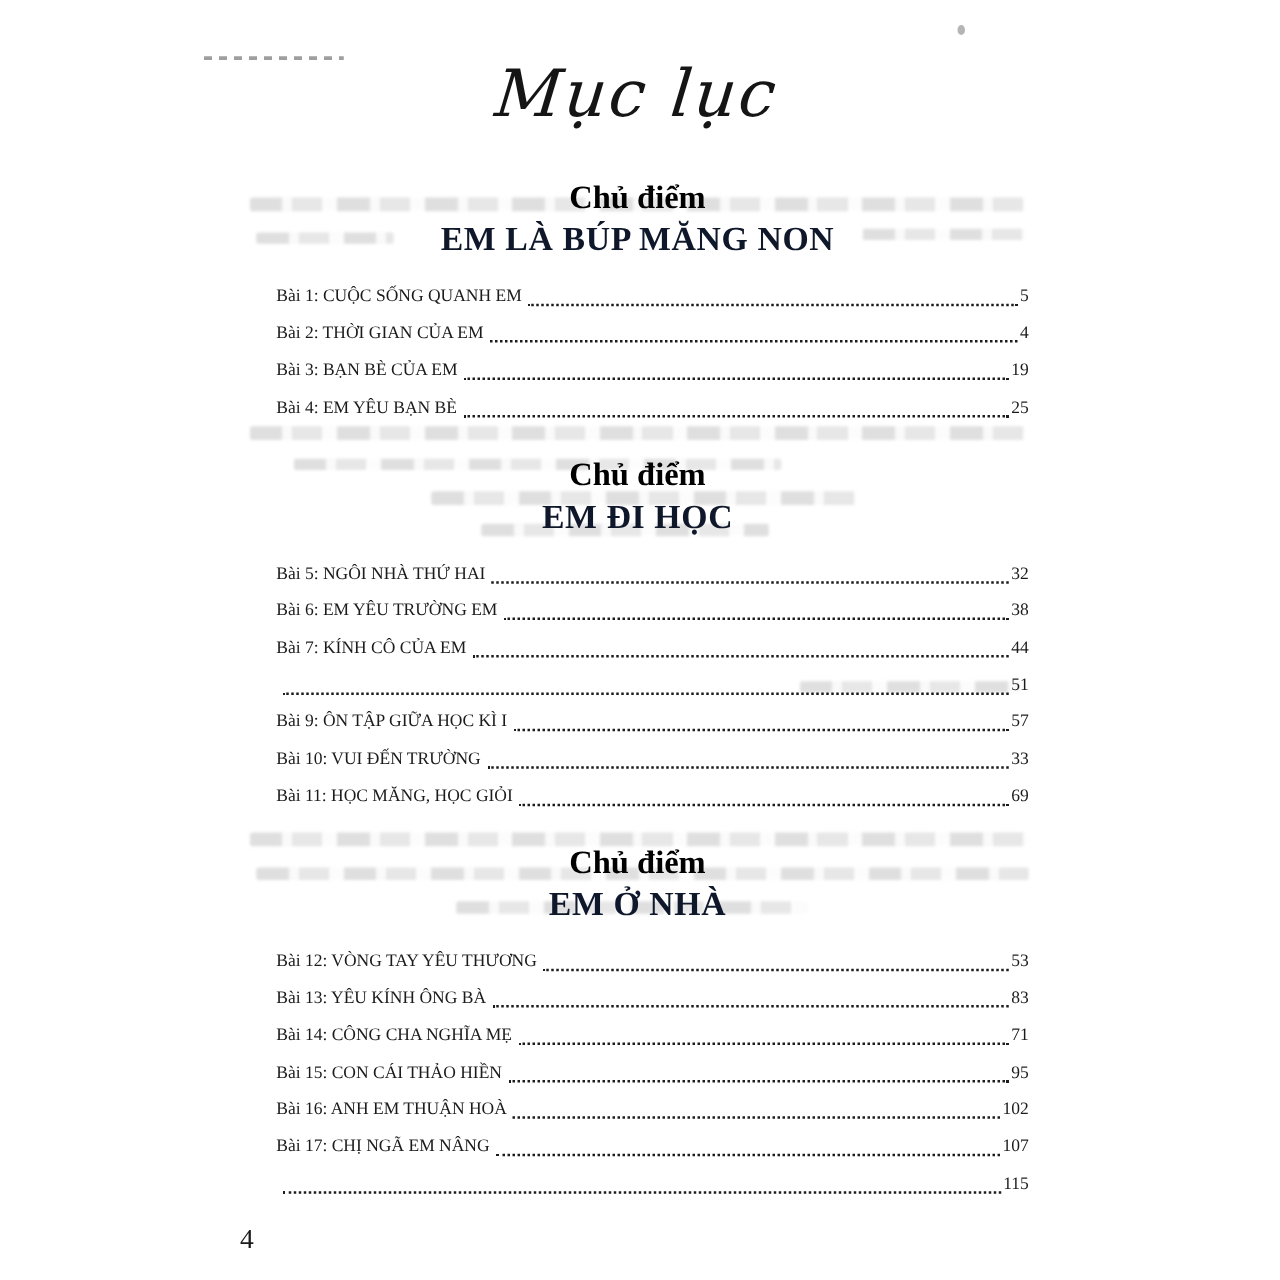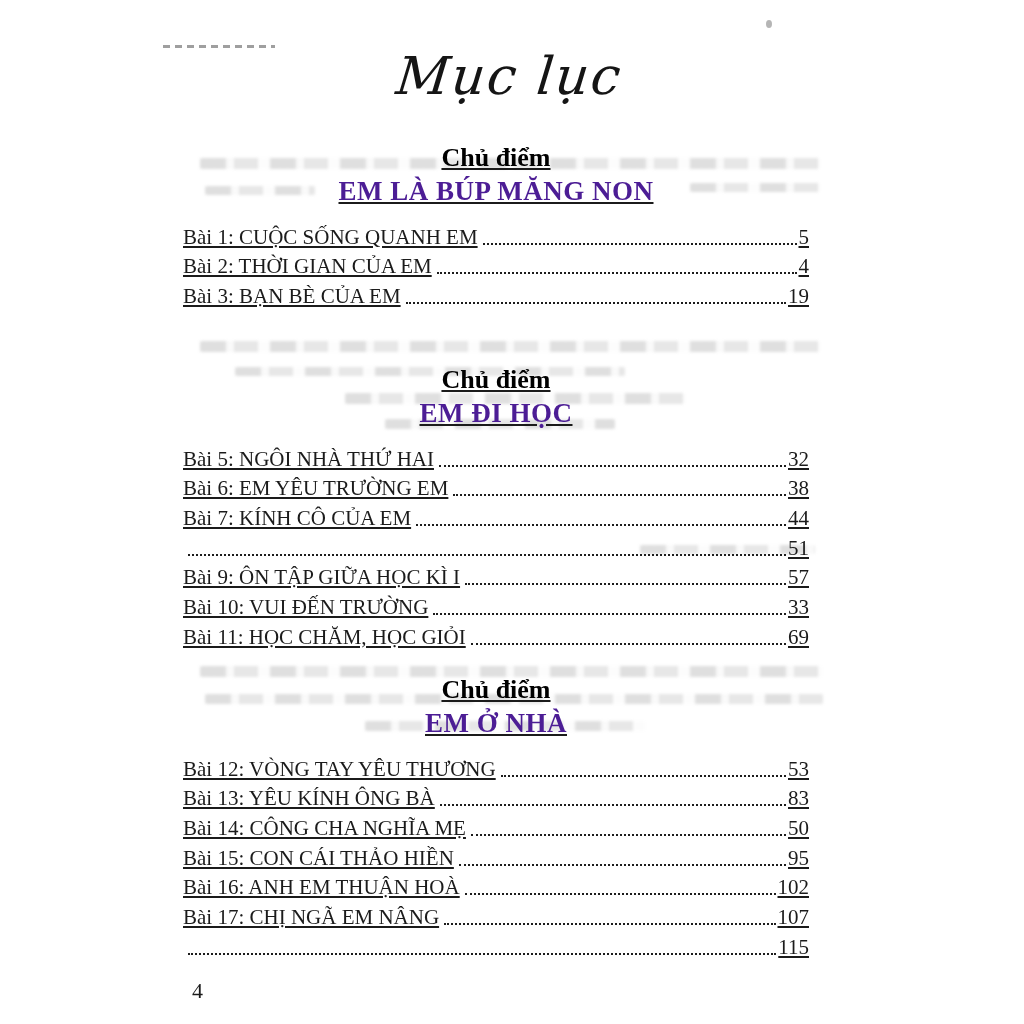--- a/index.html
+++ b/index.html
@@ -31,53 +31,53 @@
     font-size: 52px;
     line-height: 64px;
     color: #151515;
     letter-spacing: 2px;
     transform: skewX(-6deg);
   }
 
   
   .toc-section {
     position: absolute;
-    left: 183px;
+    left: 197px;
     width: 626px;
-    text-decoration: underline;
   }
   .sec-1 { top: 142px; }
   .sec-2 { top: 364px; }
   .sec-3 { top: 674px; }
 
   .section-kicker {
     text-align: center;
     font-weight: bold;
     font-size: 26px;
     line-height: 32px;
     color: #000;
   }
   .section-title {
     text-align: center;
     font-weight: bold;
     font-size: 27px;
     line-height: 34px;
     letter-spacing: 0.5px;
-    color: #4c1d95;
+    color: #0f172a;
     margin-bottom: 13px;
   }
 
   
   .toc-row {
     display: flex;
     align-items: flex-end;
     height: 29.7px;
-    font-size: 21px;
+    font-size: 14px;
     line-height: 27px;
     color: #1b1b1b;
+    margin-left: 24px;
   }
   .toc-label { white-space: nowrap; }
   .toc-leader {
     flex: 1;
     min-width: 18px;
     border-bottom: 2.6px dotted #1c1c1c;
     margin: 0 2px 6px 5px;
   }
   .toc-page { white-space: nowrap; }
 
@@ -150,20 +150,25 @@
       <div class="toc-row">
         <span class="toc-label">Bài 2: THỜI GIAN CỦA EM</span>
         <span class="toc-leader"></span>
         <span class="toc-page">4</span>
       </div>
       <div class="toc-row">
         <span class="toc-label">Bài 3: BẠN BÈ CỦA EM</span>
         <span class="toc-leader"></span>
         <span class="toc-page">19</span>
       </div>
+      <div class="toc-row">
+        <span class="toc-label">Bài 4: EM YÊU BẠN BÈ</span>
+        <span class="toc-leader"></span>
+        <span class="toc-page">25</span>
+      </div>
     </div>
 
     <div class="toc-section sec-2">
       <div class="section-kicker">Chủ điểm</div>
       <div class="section-title">EM ĐI HỌC</div>
 
       <div class="toc-row">
         <span class="toc-label">Bài 5: NGÔI NHÀ THỨ HAI</span>
         <span class="toc-leader"></span>
         <span class="toc-page">32</span>
@@ -186,21 +191,21 @@
         <span class="toc-label">Bài 9: ÔN TẬP GIỮA HỌC KÌ I</span>
         <span class="toc-leader"></span>
         <span class="toc-page">57</span>
       </div>
       <div class="toc-row">
         <span class="toc-label">Bài 10: VUI ĐẾN TRƯỜNG</span>
         <span class="toc-leader"></span>
         <span class="toc-page">33</span>
       </div>
       <div class="toc-row">
-        <span class="toc-label">Bài 11: HỌC CHĂM, HỌC GIỎI</span>
+        <span class="toc-label">Bài 11: HỌC MĂNG, HỌC GIỎI</span>
         <span class="toc-leader"></span>
         <span class="toc-page">69</span>
       </div>
     </div>
 
     <div class="toc-section sec-3">
       <div class="section-kicker">Chủ điểm</div>
       <div class="section-title">EM Ở NHÀ</div>
 
       <div class="toc-row">
@@ -209,21 +214,21 @@
         <span class="toc-page">53</span>
       </div>
       <div class="toc-row">
         <span class="toc-label">Bài 13: YÊU KÍNH ÔNG BÀ</span>
         <span class="toc-leader"></span>
         <span class="toc-page">83</span>
       </div>
       <div class="toc-row">
         <span class="toc-label">Bài 14: CÔNG CHA NGHĨA MẸ</span>
         <span class="toc-leader"></span>
-        <span class="toc-page">50</span>
+        <span class="toc-page">71</span>
       </div>
       <div class="toc-row">
         <span class="toc-label">Bài 15: CON CÁI THẢO HIỀN</span>
         <span class="toc-leader"></span>
         <span class="toc-page">95</span>
       </div>
       <div class="toc-row">
         <span class="toc-label">Bài 16: ANH EM THUẬN HOÀ</span>
         <span class="toc-leader"></span>
         <span class="toc-page">102</span>

